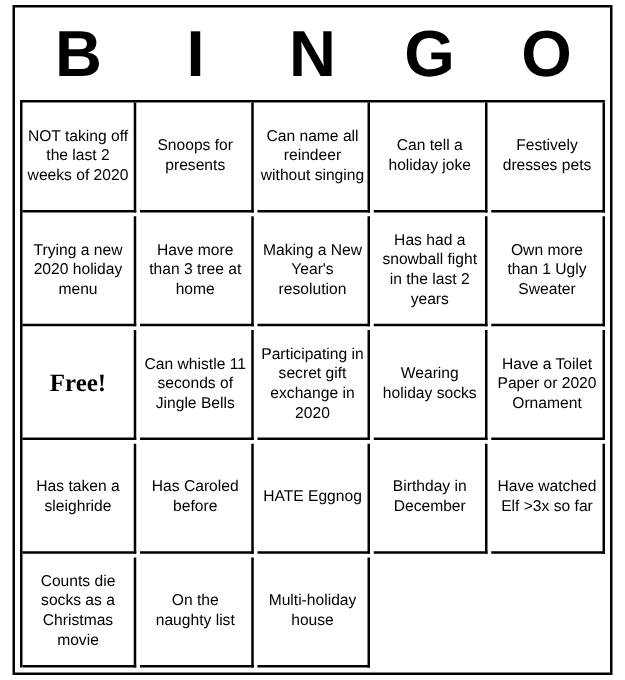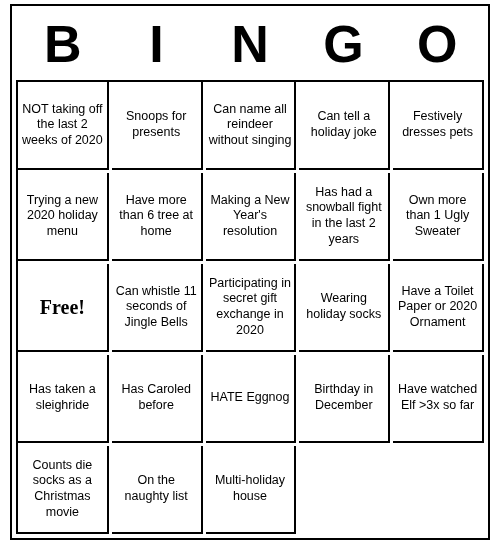--- a/index.html
+++ b/index.html
@@ -70,21 +70,21 @@
       <span>G</span>
       <span>O</span>
     </div>
   <div class="bingo-grid">
   <div class="bingo-cell">NOT taking off the last 2 weeks of 2020</div>
       <div class="bingo-cell">Snoops for presents</div>
       <div class="bingo-cell">Can name all reindeer without singing</div>
       <div class="bingo-cell">Can tell a holiday joke</div>
       <div class="bingo-cell">Festively dresses pets</div>
       <div class="bingo-cell">Trying a new 2020 holiday menu</div>
-      <div class="bingo-cell">Have more than 6 tree at home</div>
+      <div class="bingo-cell">Have more than 3 tree at home</div>
       <div class="bingo-cell">Making a New Year's resolution</div>
       <div class="bingo-cell">Has had a snowball fight in the last 2 years</div>
       <div class="bingo-cell">Own more than 1 Ugly Sweater</div>
       <div class="bingo-cell free">Free!</div>
       <div class="bingo-cell">Can whistle 11 seconds of Jingle Bells</div>
       <div class="bingo-cell">Participating in secret gift exchange in 2020</div>
       <div class="bingo-cell">Wearing holiday socks</div>
       <div class="bingo-cell">Have a Toilet Paper or 2020 Ornament</div>
       <div class="bingo-cell">Has taken a sleighride</div>
       <div class="bingo-cell">Has Caroled before</div>

